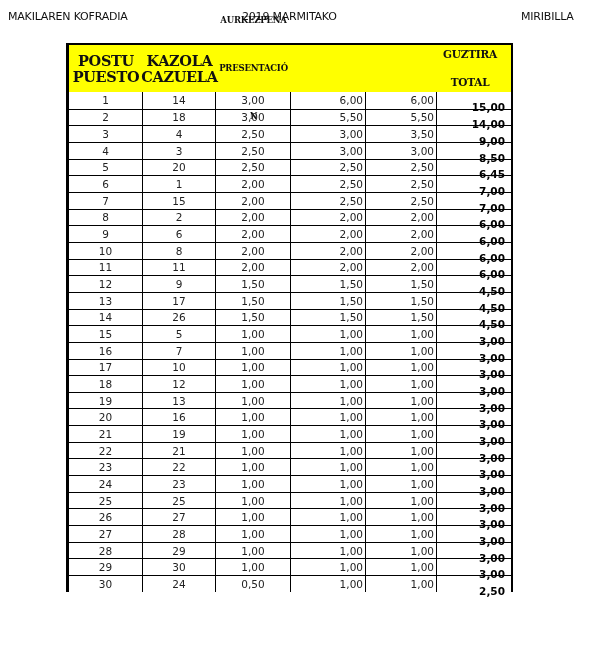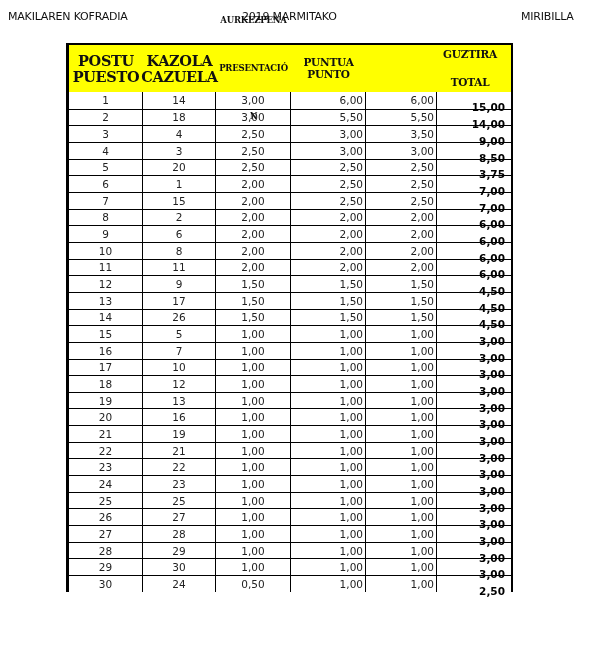--- a/index.html
+++ b/index.html
@@ -47,24 +47,20 @@
     </div>
     <div class="hcell big c1">
       <span>KAZOLA</span>
       <span>CAZUELA</span>
     </div>
     <div class="hcell small c2">
       <span>AURKEZPENA</span>
       <span>PRESENTACIÓ</span>
       <span>N</span>
     </div>
-    <div class="hcell mid c3">
-      <span>PUNTUA</span>
-      <span>PUNTO</span>
-    </div>
     <div class="hcell mid c5">
       <span>GUZTIRA</span>
       <span>TOTAL</span>
     </div>
   </div>
   <div class="body" id="tbody">
       <div class="row">
         <div class="cell c c0">1</div>
         <div class="cell c c1">14</div>
         <div class="cell c c2">3,00</div>
@@ -95,21 +91,21 @@
         <div class="cell r c3">3,00</div>
         <div class="cell r c4">3,00</div>
         <div class="cell r b c5">8,50</div>
       </div>
       <div class="row">
         <div class="cell c c0">5</div>
         <div class="cell c c1">20</div>
         <div class="cell c c2">2,50</div>
         <div class="cell r c3">2,50</div>
         <div class="cell r c4">2,50</div>
-        <div class="cell r b c5">3,75</div>
+        <div class="cell r b c5">6,45</div>
       </div>
       <div class="row">
         <div class="cell c c0">6</div>
         <div class="cell c c1">1</div>
         <div class="cell c c2">2,00</div>
         <div class="cell r c3">2,50</div>
         <div class="cell r c4">2,50</div>
         <div class="cell r b c5">7,00</div>
       </div>
       <div class="row">

